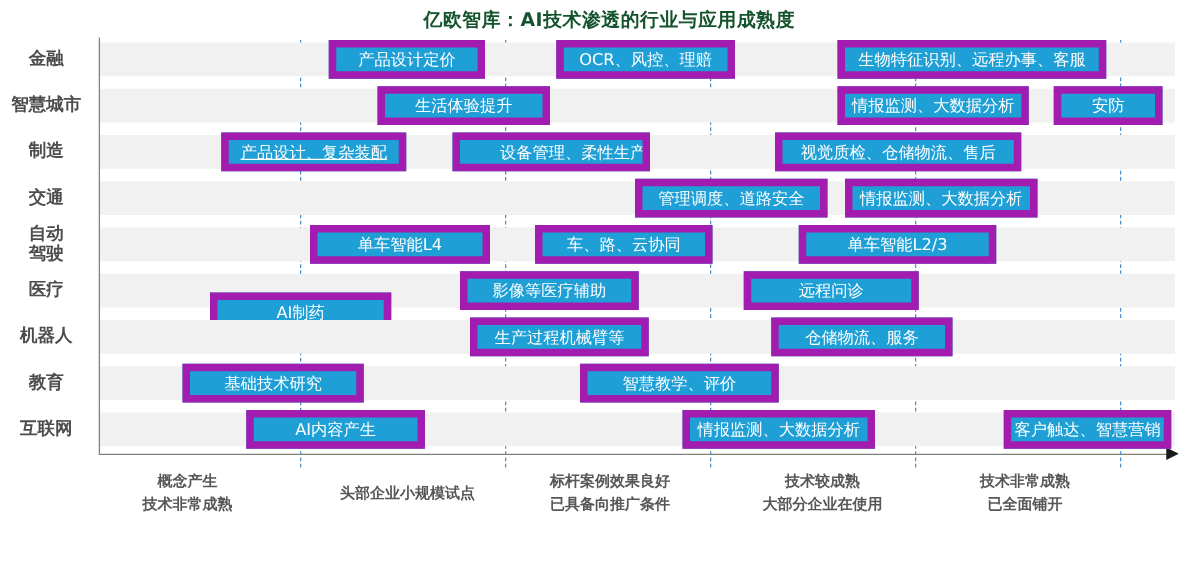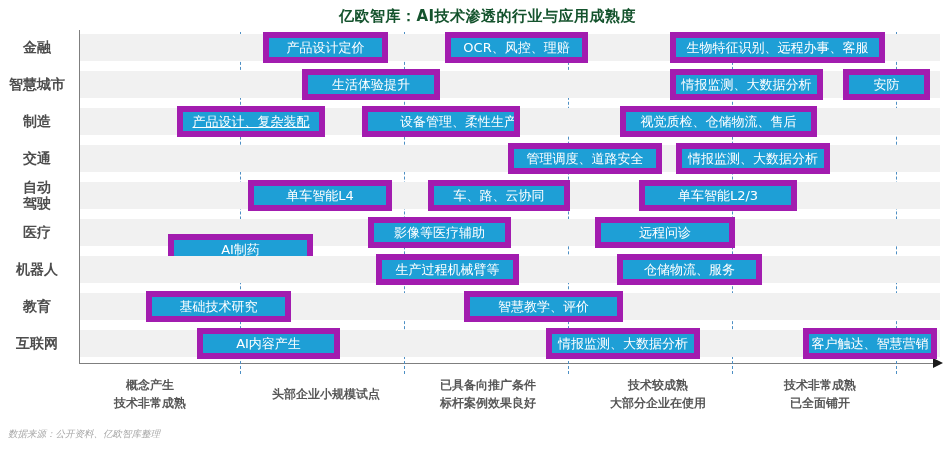--- a/index.html
+++ b/index.html
@@ -100,26 +100,25 @@
       <div class="bar" style="top: 328px; left: 546px; width: 154px;">情报监测、大数据分析</div>
       <div class="bar" style="top: 328px; left: 803px; width: 134px;">客户触达、智慧营销</div>
       <div class="stage-label" style="left: 150px;">
         <div class="">概念产生</div>
         <div class="">技术非常成熟</div>
       </div>
       <div class="stage-label" style="left: 326px; justify-content: center;">
         <div class="">头部企业小规模试点</div>
       </div>
       <div class="stage-label" style="left: 488px;">
+        <div class="">标杆案例效果良好</div>
         <div class="">已具备向推广条件</div>
-        <div class="">标杆案例效果良好</div>
       </div>
       <div class="stage-label" style="left: 658px; text-align: center;">
         <div class="">技术较成熟</div>
         <div class="">大部分企业在使用</div>
       </div>
       <div class="stage-label" style="left: 820px;">
         <div class="">技术非常成熟</div>
         <div class="">已全面铺开</div>
       </div>
     </div>
-  <div class="source-note">数据来源：公开资料、亿欧智库整理</div>
 </div>
 
 </body></html>

